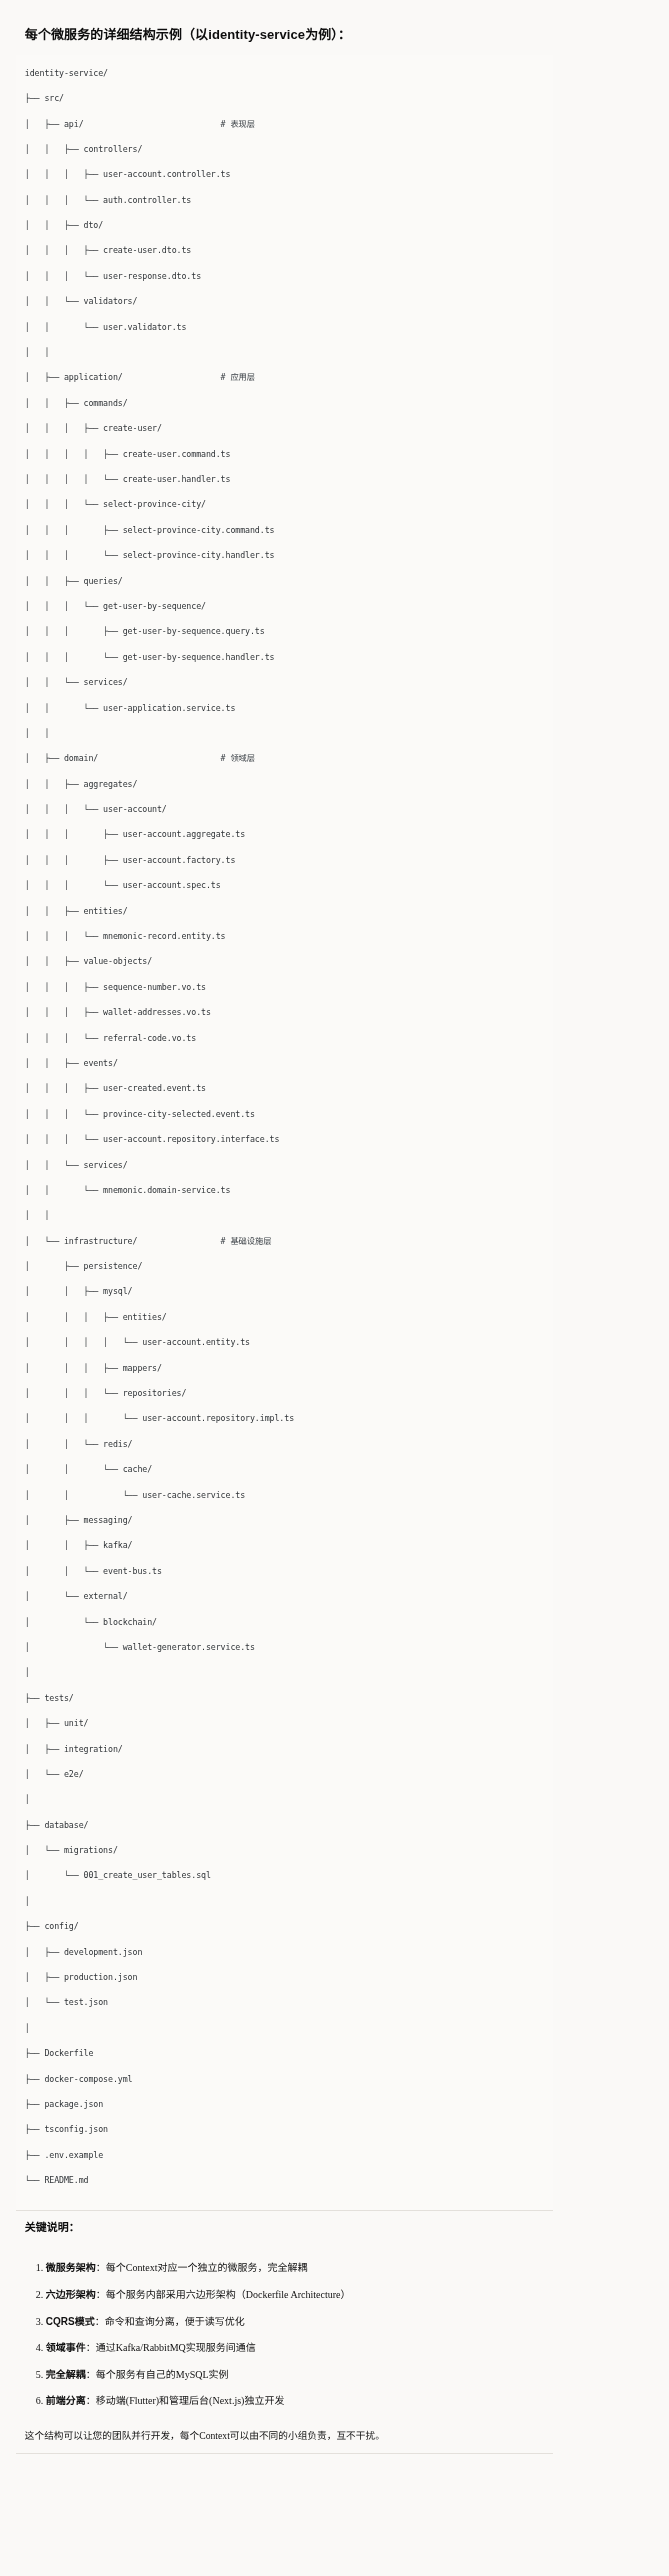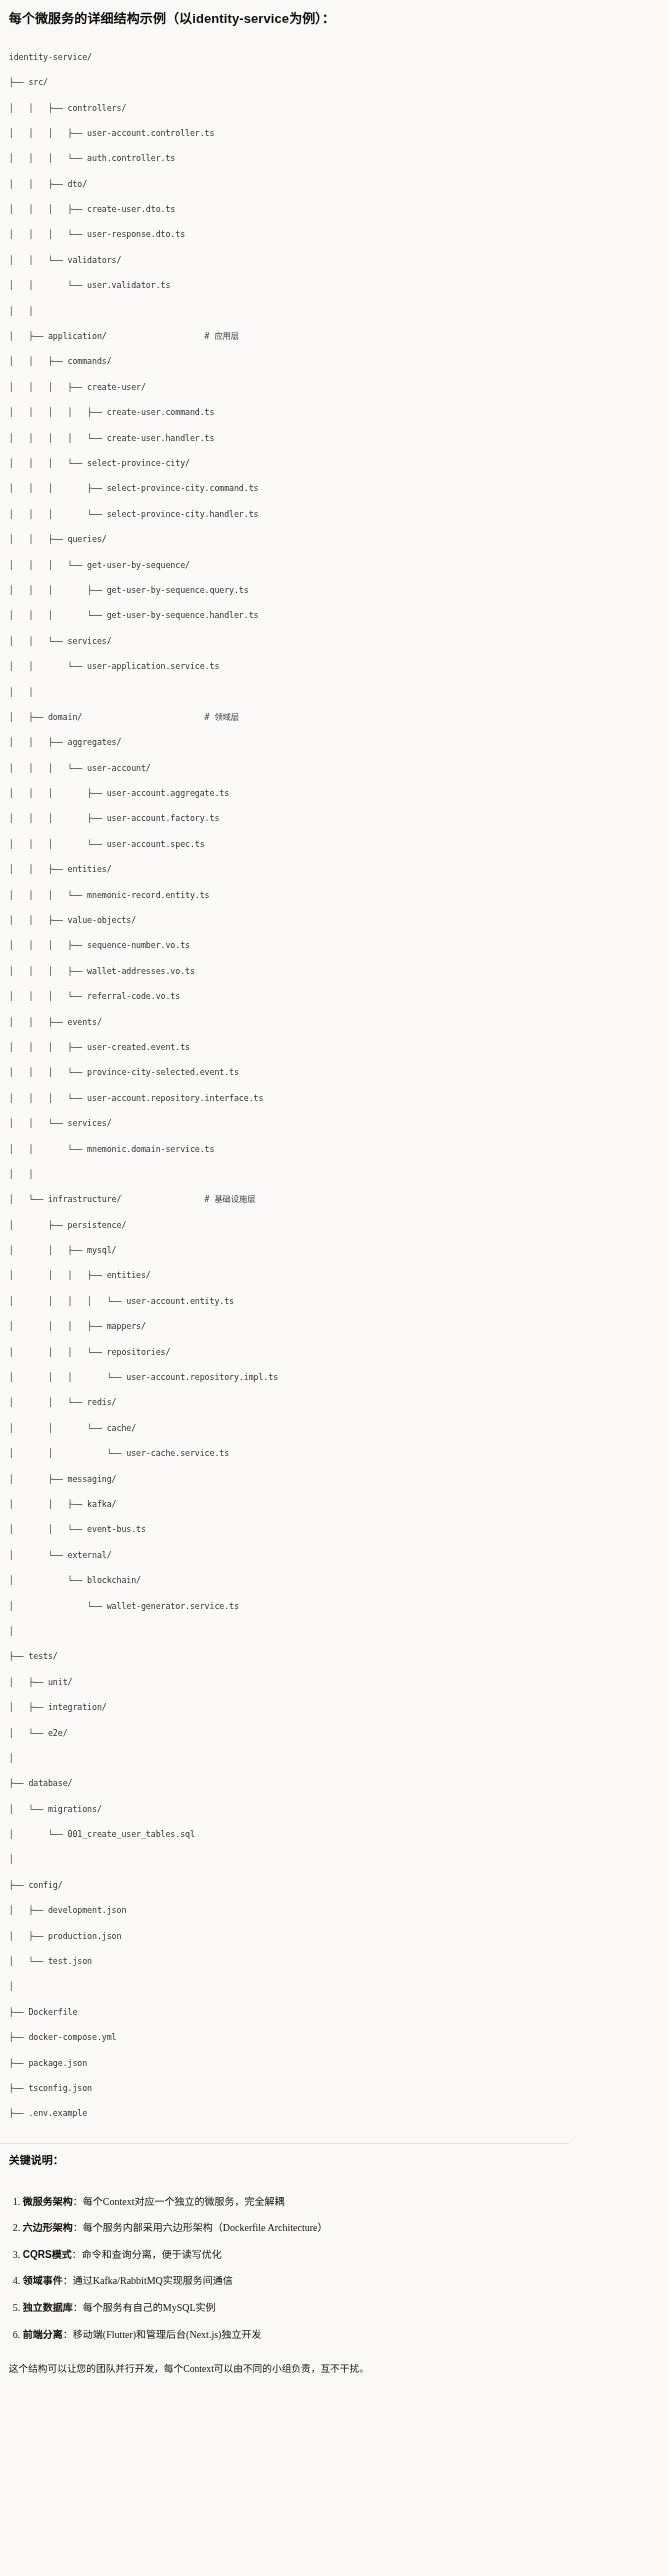--- a/index.html
+++ b/index.html
@@ -11,21 +11,21 @@
   body {
     width: 669px;
     font-family: "Liberation Serif", "DejaVu Serif", serif;
     color: #1a1a1a;
     -webkit-font-smoothing: antialiased;
   }
   .page {
     width: 569px;
     box-sizing: border-box;
     background: #faf9f7;
-    padding: 0;
+    padding: 16px;
   }
 
   
   .doc-heading {
     font-family: "Liberation Sans", "DejaVu Sans", sans-serif;
     font-weight: bold;
     font-size: 13px;
     line-height: 1.45;
     color: #0d0d0d;
     padding: 10px 8.8px 10px 8.8px;
@@ -72,21 +72,21 @@
     font-family: "Liberation Sans", "DejaVu Sans", sans-serif;
     font-weight: bold;
     font-size: 11px;
     color: #0d0d0d;
     margin: 0 0 25px 0;
     line-height: 1.5;
   }
   ol.notes-list {
     list-style: none;
     counter-reset: noteitem;
-    margin: 4px;
+    margin: 11px;
     padding: 0;
   }
   ol.notes-list > li {
     counter-increment: noteitem;
     font-size: 10px;
     line-height: 1.6;
     margin: 0 0 10.6px 0;
     color: #111;
   }
   ol.notes-list > li::before {
@@ -117,20 +117,21 @@
 
 <div class="page">
 
   <h2 class="doc-heading">每个微服务的详细结构示例（以identity-service为例）：</h2>
 
   <div class="rule"></div>
 
   <div class="tree-block">
     <pre class="tree" id="tree-root"><span class="tree-line">identity-service/</span>
 <span class="tree-line">├── src/</span>
+<span class="tree-line"><span>│   ├── api/                            </span><span class="cmt"># 表现层</span></span>
 <span class="tree-line">│   │   ├── controllers/</span>
 <span class="tree-line">│   │   │   ├── user-account.controller.ts</span>
 <span class="tree-line">│   │   │   └── auth.controller.ts</span>
 <span class="tree-line">│   │   ├── dto/</span>
 <span class="tree-line">│   │   │   ├── create-user.dto.ts</span>
 <span class="tree-line">│   │   │   └── user-response.dto.ts</span>
 <span class="tree-line">│   │   └── validators/</span>
 <span class="tree-line">│   │       └── user.validator.ts</span>
 <span class="tree-line">│   │</span>
 <span class="tree-line"><span>│   ├── application/                    </span><span class="cmt"># 应用层</span></span>
@@ -197,34 +198,35 @@
 <span class="tree-line">├── config/</span>
 <span class="tree-line">│   ├── development.json</span>
 <span class="tree-line">│   ├── production.json</span>
 <span class="tree-line">│   └── test.json</span>
 <span class="tree-line">│</span>
 <span class="tree-line">├── Dockerfile</span>
 <span class="tree-line">├── docker-compose.yml</span>
 <span class="tree-line">├── package.json</span>
 <span class="tree-line">├── tsconfig.json</span>
 <span class="tree-line">├── .env.example</span>
+<span class="tree-line">└── README.md</span>
 </pre>
   </div>
 
   <div class="rule"></div>
 
   <div class="notes">
     <div class="notes-title">关键说明：</div>
 
     <ol class="notes-list" id="notes-list">
         <li><span class="note-term">微服务架构</span><span class="note-sep">：</span><span class="note-desc">每个Context对应一个独立的微服务，完全解耦</span></li>
         <li><span class="note-term">六边形架构</span><span class="note-sep">：</span><span class="note-desc">每个服务内部采用六边形架构（Dockerfile Architecture）</span></li>
         <li><span class="note-term">CQRS模式</span><span class="note-sep">：</span><span class="note-desc">命令和查询分离，便于读写优化</span></li>
         <li><span class="note-term">领域事件</span><span class="note-sep">：</span><span class="note-desc">通过Kafka/RabbitMQ实现服务间通信</span></li>
-        <li><span class="note-term">独立数据库</span><span class="note-sep">：</span><span class="note-desc">每个服务有自己的MySQL实例</span></li>
+        <li><span class="note-term">完全解耦</span><span class="note-sep">：</span><span class="note-desc">每个服务有自己的MySQL实例</span></li>
         <li><span class="note-term">前端分离</span><span class="note-sep">：</span><span class="note-desc">移动端(Flutter)和管理后台(Next.js)独立开发</span></li>
       </ol>
   </div>
 
   <p class="closing">这个结构可以让您的团队并行开发，每个Context可以由不同的小组负责，互不干扰。</p>
 
   <div class="bottom-rule"></div>
 </div>
 
 

